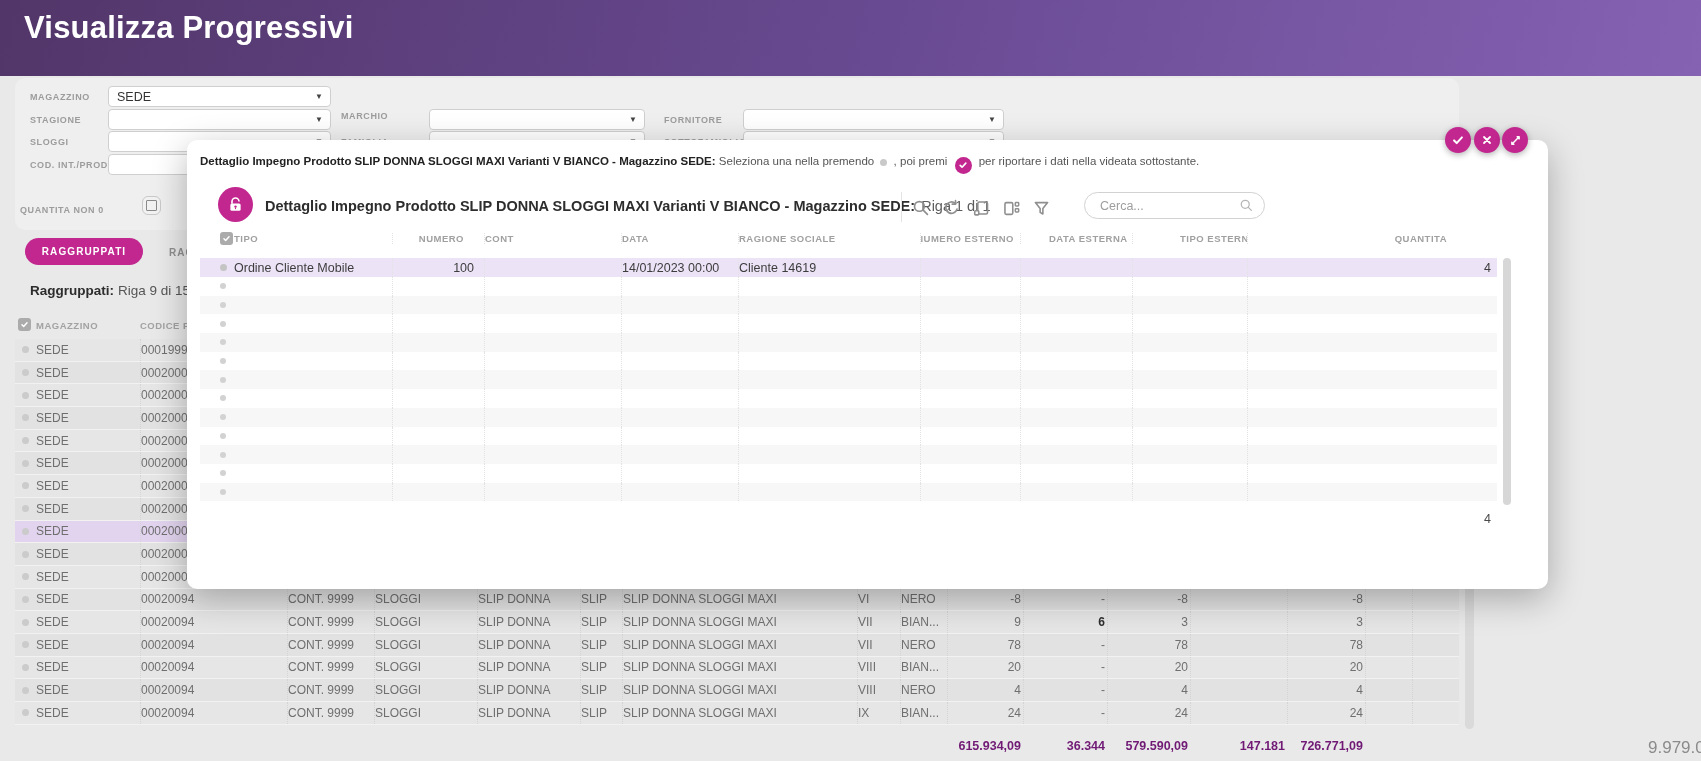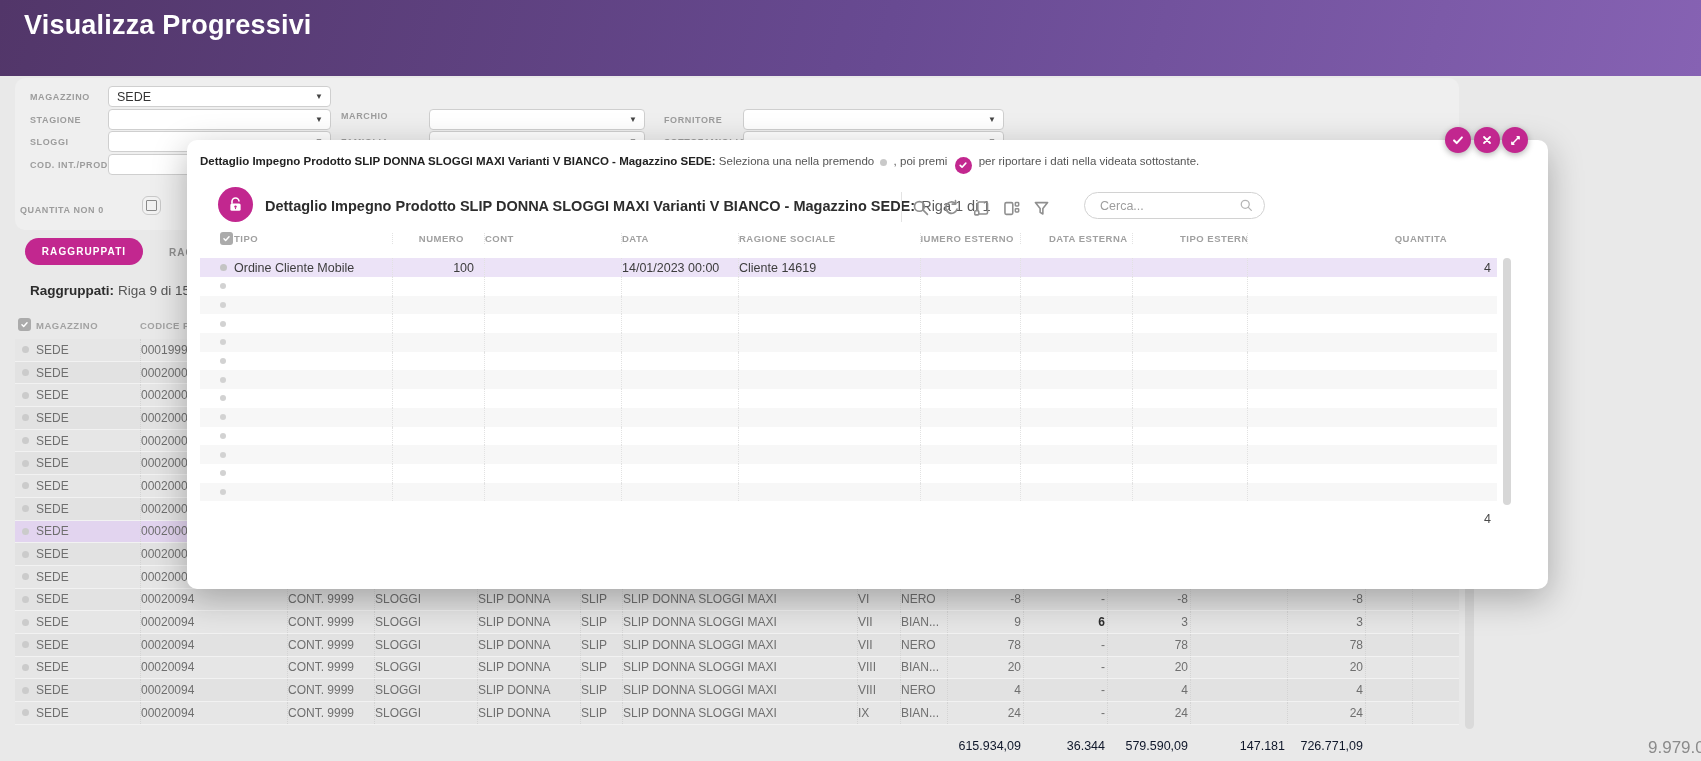--- a/index.html
+++ b/index.html
@@ -2,21 +2,21 @@
 <html><head>
 <meta charset="utf-8">
 <style>
   html,body{margin:0;padding:0;background:#d8d8d8;}
   #app{position:relative;width:1701px;height:761px;background:#e9e9e9;overflow:hidden;
        font-family:"Liberation Sans",sans-serif;}
 
   
   .hdr{position:absolute;left:0;top:0;width:1701px;height:76px;
        background:linear-gradient(105deg,#523669 0%,#684a92 52%,#8662b3 100%);}
-  .hdr h1{position:absolute;left:24px;top:10px;margin:0;color:#fff;font-size:27px;font-weight:bold;letter-spacing:.2px;}
+  .hdr h1{position:absolute;left:24px;top:10px;margin:0;color:#fff;font-size:31px;font-weight:bold;letter-spacing:.2px;}
 
   
   .panel{position:absolute;left:15px;top:78px;width:1444px;height:152px;background:#efefef;border-radius:10px;}
   .flabel{position:absolute;font-size:9px;font-weight:bold;color:#9c9c9c;letter-spacing:.6px;}
   .fld{position:absolute;height:21px;box-sizing:border-box;background:#fff;border:1px solid #cfcfcf;border-radius:4px;
        font-size:12.5px;color:#333;display:flex;align-items:center;padding:0 22px 0 8px;white-space:nowrap;}
   .caret{position:absolute;right:7px;top:50%;transform:translateY(-50%);font-size:8px;color:#444;line-height:1;}
 
   .qchk{position:absolute;left:142px;top:196px;width:19px;height:19px;box-sizing:border-box;
         border:1.5px solid #c9c9c9;border-radius:6px;background:#f2f2f2;display:flex;align-items:center;justify-content:center;}
@@ -48,21 +48,21 @@
   .cell{flex:none;display:flex;align-items:center;overflow:hidden;white-space:nowrap;box-sizing:border-box;}
   .msep{border-left:1px dotted #d4d4d4;}
   .num{justify-content:flex-end;padding-right:2px;}
   .strong{color:#2e2e2e;font-weight:bold;}
   .dotc{width:7px;height:7px;border-radius:50%;background:#cbcbcb;margin-left:7px;flex:none;align-self:center;}
   .c-dot{width:21px}.c-mag{width:104px}.c-cod{width:147px}.c-cont{width:87px}.c-marca{width:103px}
   .c-grp{width:103px}.c-fam{width:42px}.c-desc{width:235px}.c-tag{width:43px}.c-col{width:47px}
   .c-n1{width:76px}.c-n2{width:84px}.c-n3{width:83px}.c-n4{width:97px}.c-n5{width:78px}
   .c-f1{width:47px}.c-fill{flex:1}
 
-  .totals{position:absolute;left:15px;top:736px;width:1444px;display:flex;font-size:12.5px;color:#0f172a;height:20px;}
+  .totals{position:absolute;left:15px;top:736px;width:1444px;display:flex;font-size:12.5px;color:#701a75;height:20px;font-weight:bold;}
   .tspacer{width:932px;flex:none;}
   .tfar{position:absolute;left:1648px;top:738px;font-size:17px;color:#8b8b8b;white-space:nowrap;}
 
   .vscroll-main{position:absolute;left:1465px;top:345px;width:9px;height:384px;background:#dadada;border-radius:5px;}
 
   
   .modal{position:absolute;left:187px;top:140px;width:1361px;height:449px;background:#fff;border-radius:10px;
          box-shadow:0 10px 35px rgba(0,0,0,.28);z-index:50;}
   .banner{position:absolute;left:13px;top:15px;width:1240px;font-size:11.5px;color:#555;white-space:nowrap;overflow:hidden;}
   .banner b{color:#222;}

